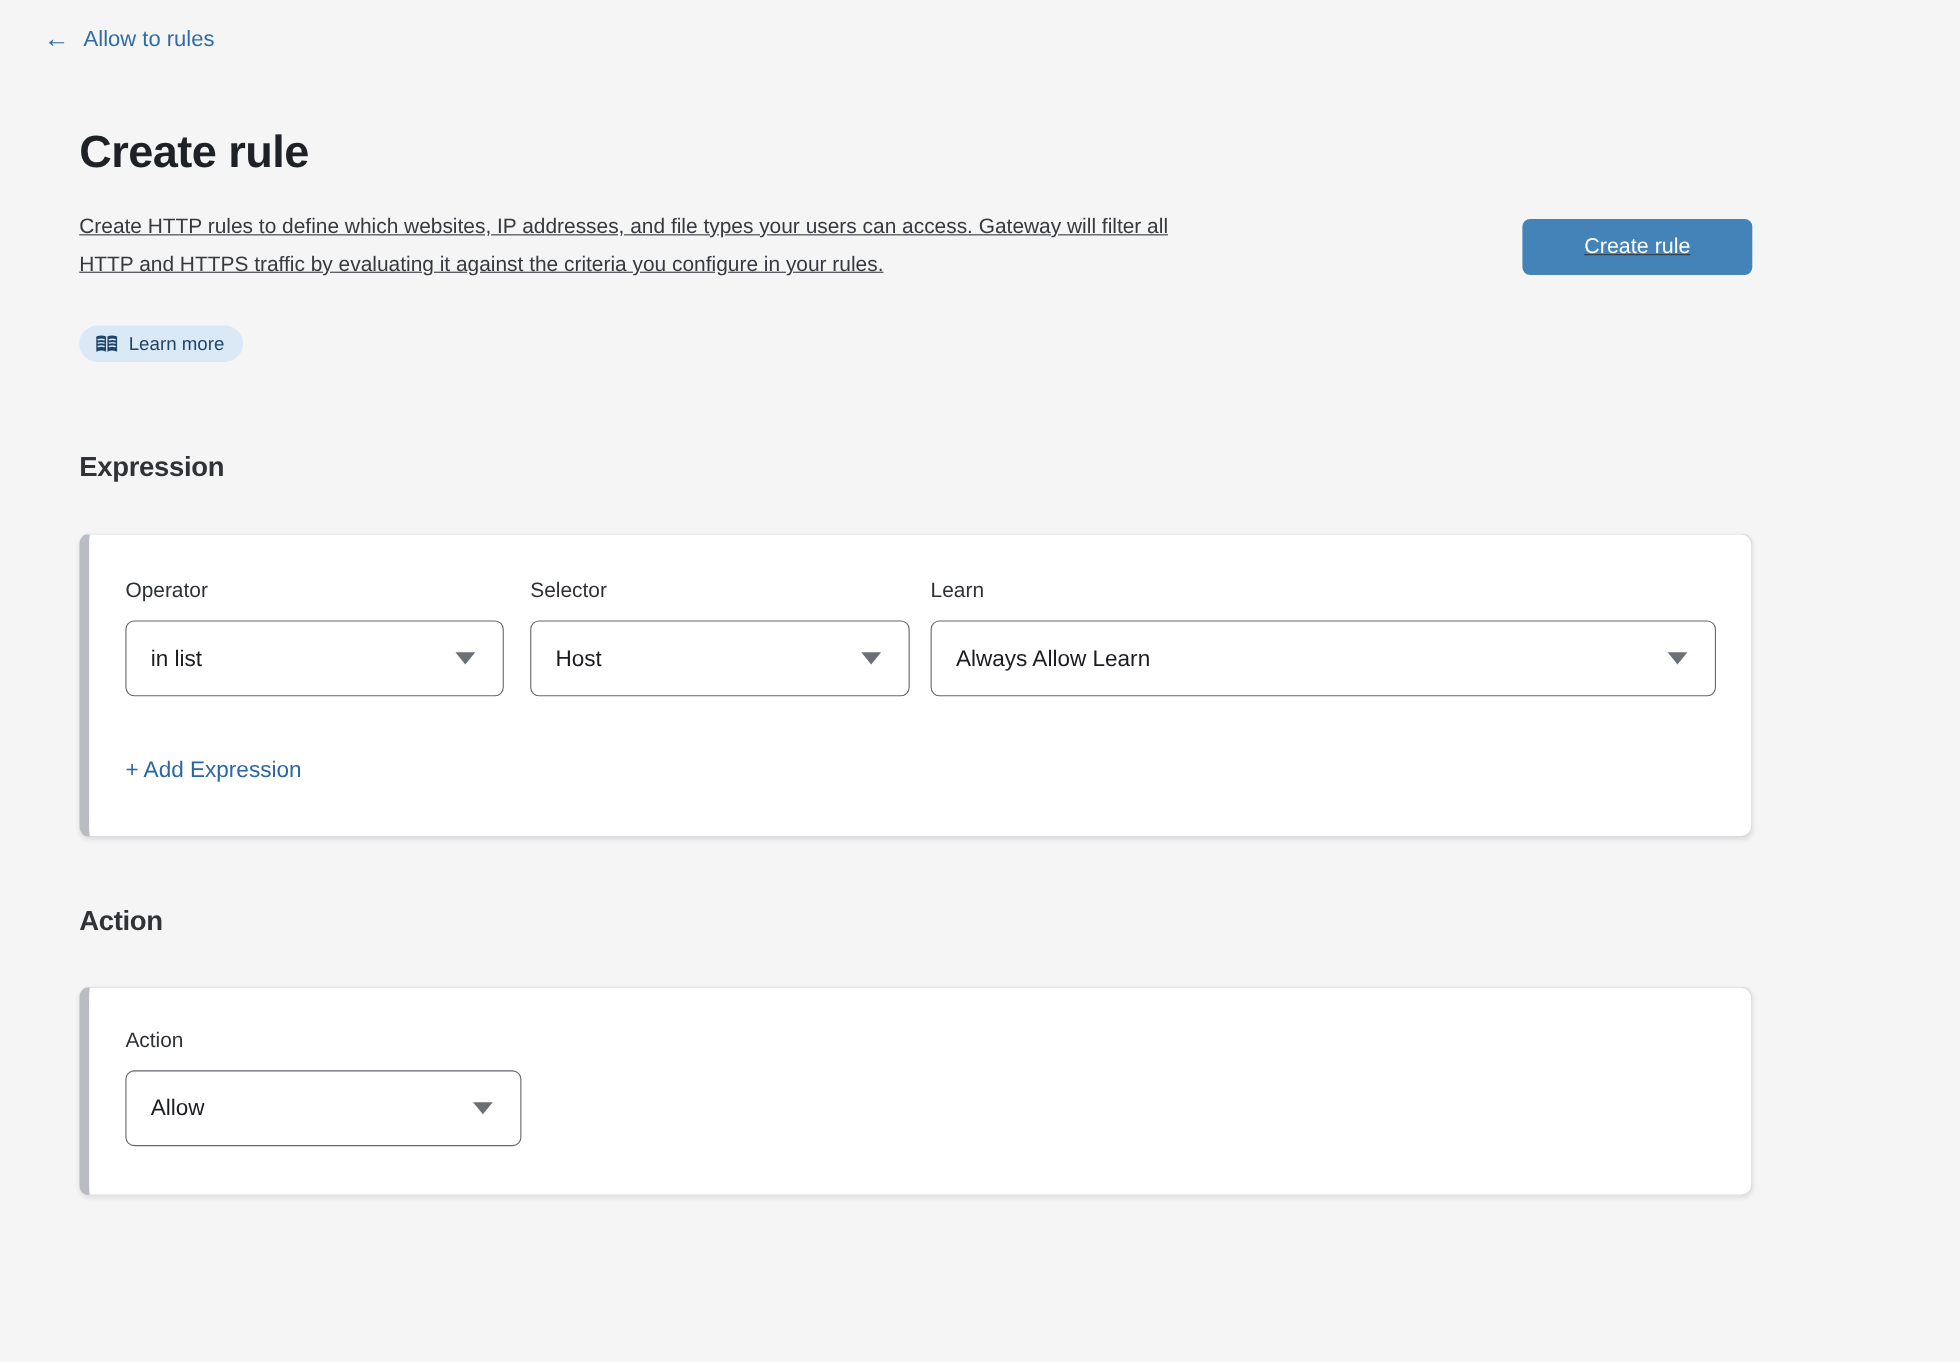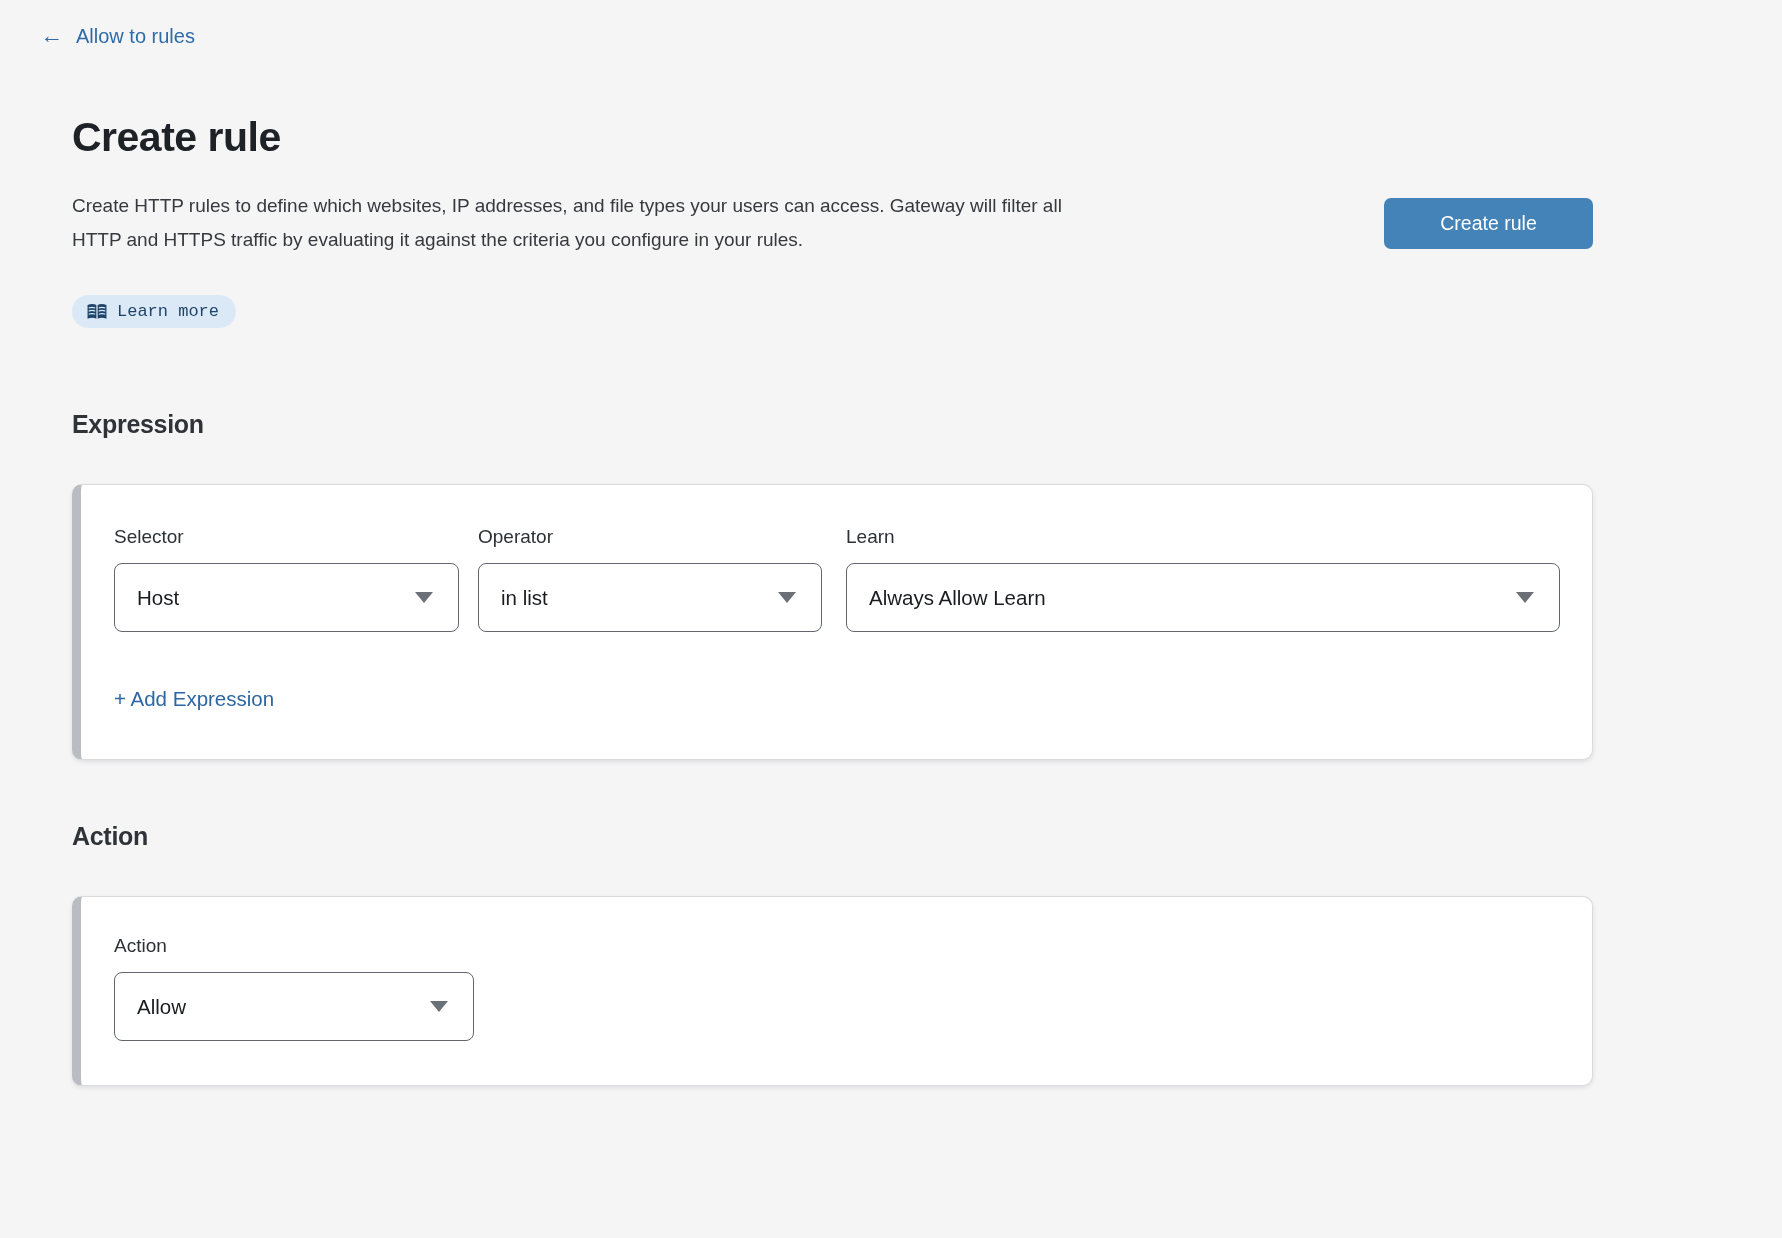--- a/index.html
+++ b/index.html
@@ -23,21 +23,21 @@
     color: #2e6ba8; text-decoration: none;
     font-size: 20px; cursor: pointer;
   }
   .back-arrow { font-size: 23px; line-height: 1; position: relative; top: -1px; }
   
   h1.page-title {
     margin-top: 66px;
     font-size: 41px; font-weight: 700; letter-spacing: -0.5px;
     color: #1e2126;
   }
-  .header-row { display: flex; align-items: flex-start; justify-content: space-between; }
+  .header-row { display: flex; align-items: flex-start; justify-content: space-between; text-decoration: underline; }
   .description {
     margin-top: 28px;
     width: 1010px;
     font-size: 19px; line-height: 34px; color: #36393e;
   }
   .create-btn {
     margin-top: 37px;
     width: 209px; height: 51px;
     background: #4383b8; color: #ffffff;
     border: none; border-radius: 7px;
@@ -45,21 +45,20 @@
     cursor: pointer;
   }
   
   .learn-pill {
     margin-top: 38px;
     display: inline-flex; align-items: center; gap: 9px;
     height: 33px; padding: 0 17px 0 14px;
     background: #dbe9f7; border-radius: 17px;
     color: #1e4469; font-size: 17px;
     cursor: pointer;
-    font-family: Liberation Mono, monospace;
   }
   .learn-pill svg { display: block; }
   
   h2.section-heading {
     font-size: 25px; font-weight: 700; letter-spacing: -0.3px;
     color: #2f3338;
   }
   .expression-heading { margin-top: 82px; }
   .action-heading { margin-top: 62px; }
   
@@ -135,32 +134,32 @@
       <path d="M14.6 5.4 C16.6 4.7 18.6 4.7 20.6 5.4 M14.6 8.8 C16.6 8.1 18.6 8.1 20.6 8.8 M14.6 12.2 C16.6 11.5 18.6 11.5 20.6 12.2" stroke="#dbe9f7" stroke-width="1.4" fill="none" stroke-linecap="round"></path>
     </svg>
     <span>Learn more</span>
   </div>
 
   <h2 class="section-heading expression-heading">Expression</h2>
 
   <div class="card expression-card">
     <div class="fields-row">
 
+      <div class="field field-operator">
+        <div class="field-label">Operator</div>
+        <div class="select">
+          <span class="select-value">in list</span>
+          <span class="caret"></span>
+        </div>
+      </div>
+
       <div class="field field-selector">
         <div class="field-label">Selector</div>
         <div class="select">
           <span class="select-value">Host</span>
-          <span class="caret"></span>
-        </div>
-      </div>
-
-      <div class="field field-operator">
-        <div class="field-label">Operator</div>
-        <div class="select">
-          <span class="select-value">in list</span>
           <span class="caret"></span>
         </div>
       </div>
 
       <div class="field field-value">
         <div class="field-label">Learn</div>
         <div class="select">
           <span class="select-value">Always Allow Learn</span>
           <span class="caret"></span>
         </div>

